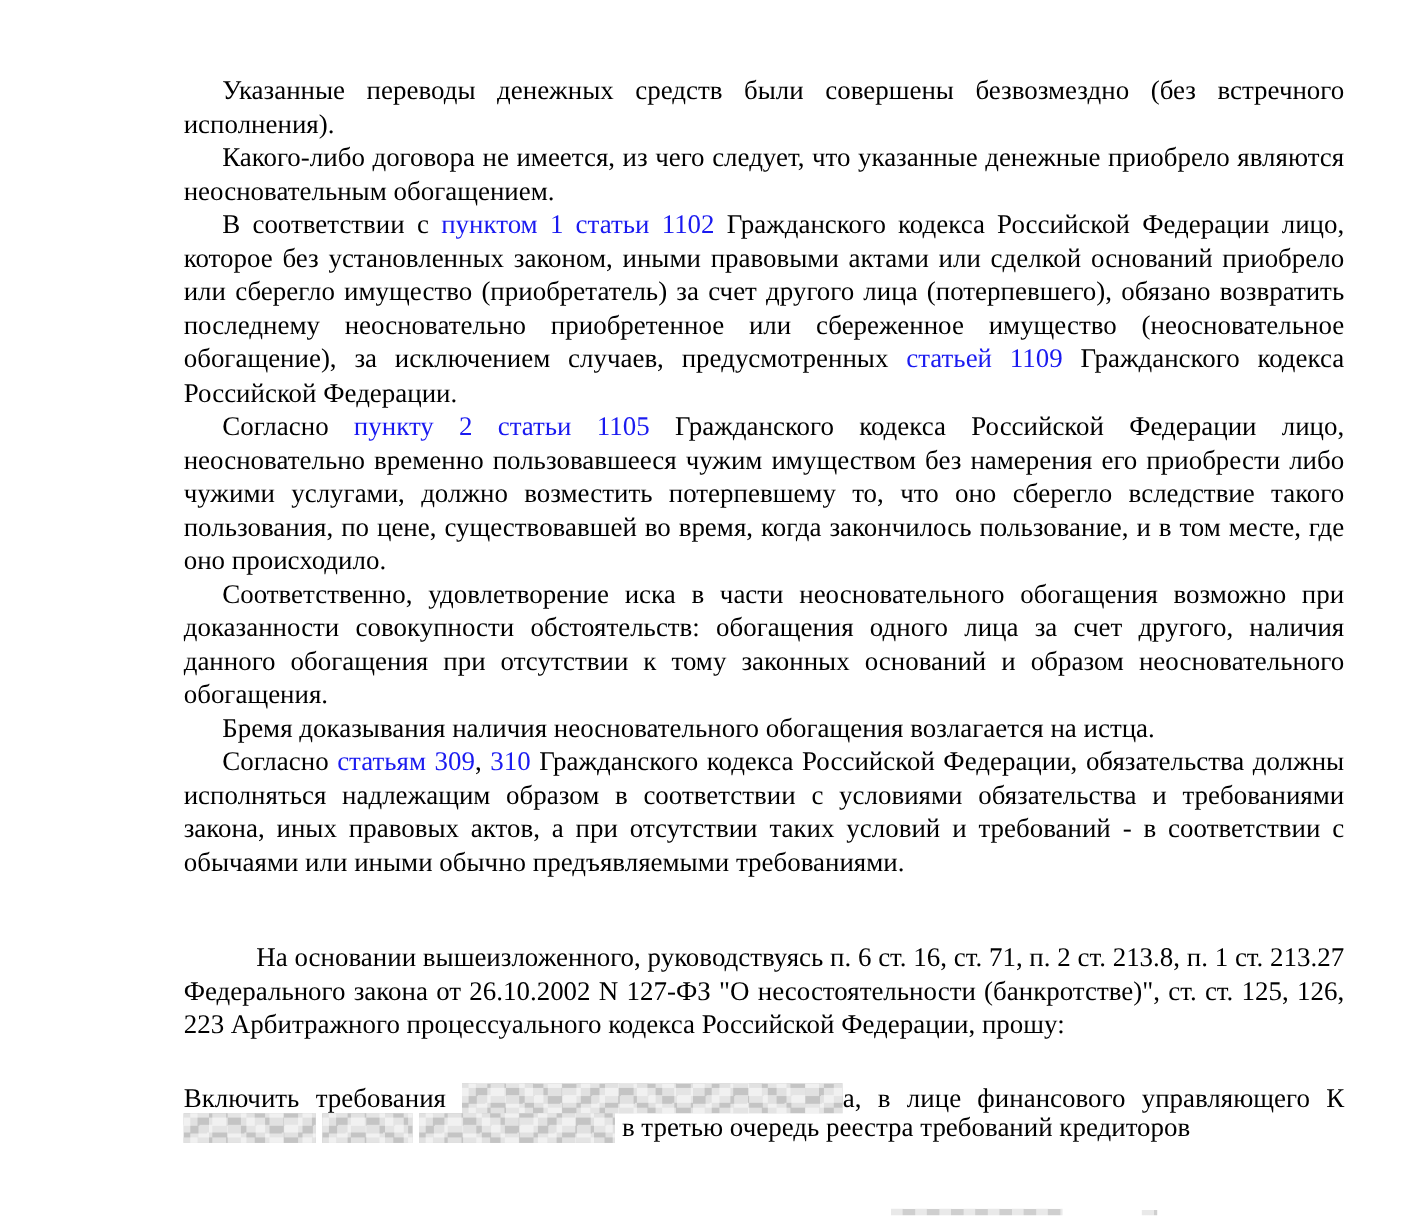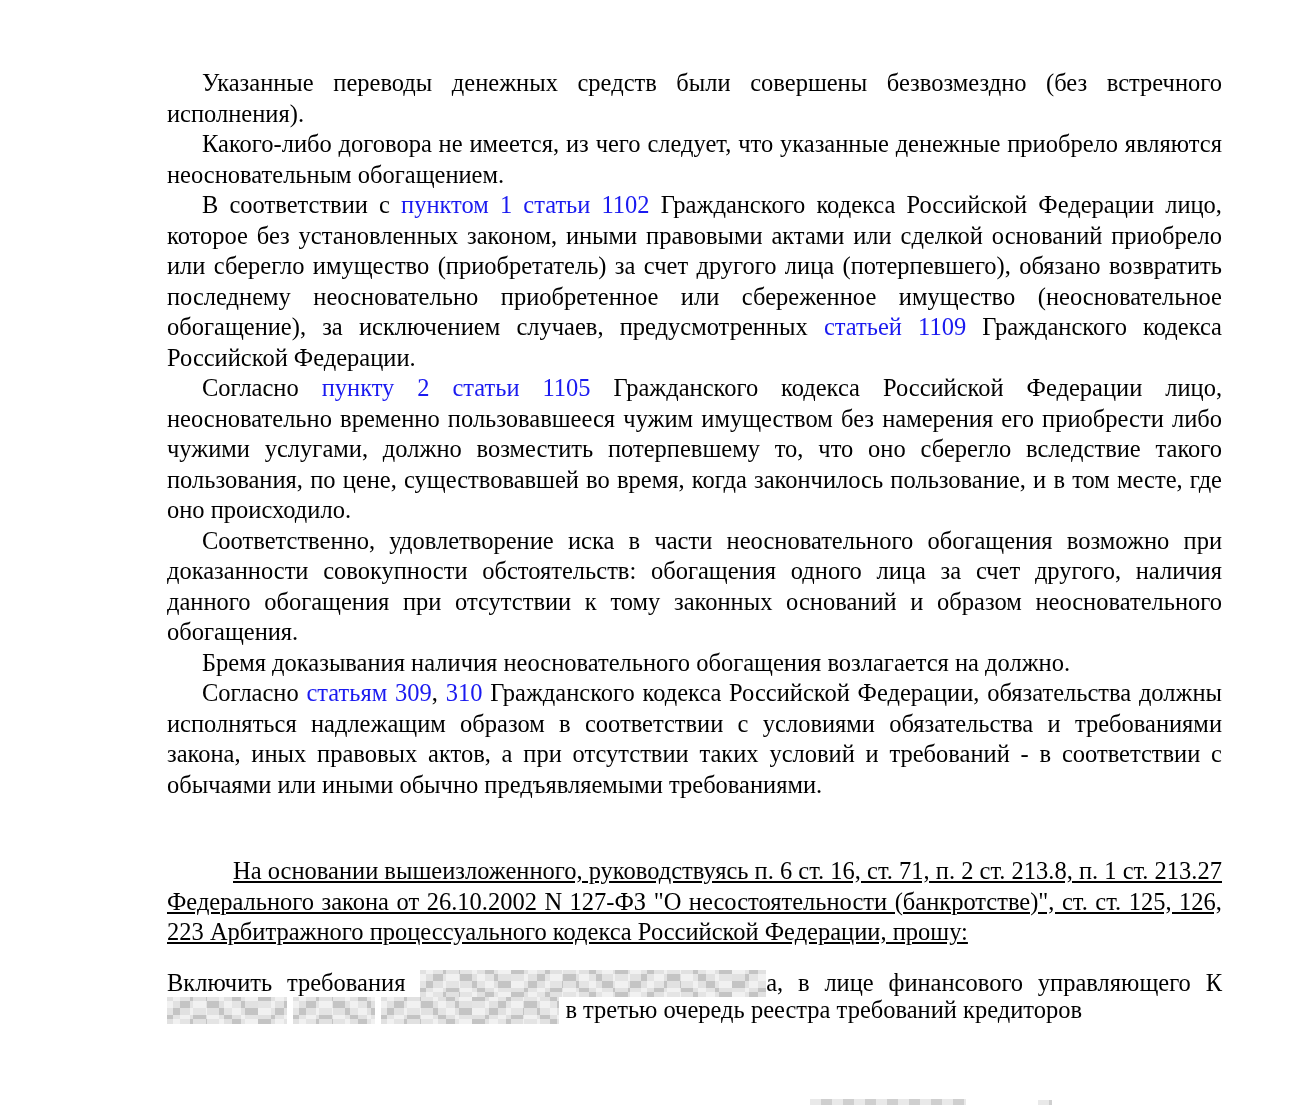--- a/index.html
+++ b/index.html
@@ -24,24 +24,24 @@
     color: #000000;
   }
   .para {
     margin: 0;
     text-align: justify;
     color: #000000;
   }
   .ls-wide  { line-height: 30.5px; }
   .ls-tight { line-height: 26px; }
   .ind-normal { text-indent: 35px; }
-  .ind-large  { text-indent: 66px; text-decoration: underline; }
+  .ind-large  { text-indent: 66px; }
   .ind-none   { text-indent: 0; }
   .gap-large  { margin-top: 56px; }
-  .gap-small  { margin-top: 22px; }
+  .gap-small  { margin-top: 37px; }
   .law-link {
     text-decoration: none;
     cursor: pointer;
     margin-top: 12px;
   }
   .redacted {
     display: inline-block;
     height: 27px;
     vertical-align: -6px;
     background:
@@ -59,20 +59,20 @@
 </head>
 <body>
 
 <div class="page">
   <div class="doc">
       <p class="para ind-normal ls-wide"><span>Указанные переводы денежных средств были совершены безвозмездно (без встречного исполнения).</span></p>
       <p class="para ind-normal ls-wide"><span>Какого-либо договора не имеется, из чего следует, что указанные денежные приобрело являются неосновательным обогащением.</span></p>
       <p class="para ind-normal ls-wide"><span>В соответствии с </span><a href="#" class="law-link" style="color: rgb(26, 26, 240);">пунктом 1 статьи 1102</a><span> Гражданского кодекса Российской Федерации лицо, которое без установленных законом, иными правовыми актами или сделкой оснований приобрело или сберегло имущество (приобретатель) за счет другого лица (потерпевшего), обязано возвратить последнему неосновательно приобретенное или сбереженное имущество (неосновательное обогащение), за исключением случаев, предусмотренных </span><a href="#" class="law-link" style="color: rgb(26, 26, 240);">статьей 1109</a><span> Гражданского кодекса Российской Федерации.</span></p>
       <p class="para ind-normal ls-wide"><span>Согласно </span><a href="#" class="law-link" style="color: rgb(26, 26, 240);">пункту 2 статьи 1105</a><span> Гражданского кодекса Российской Федерации лицо, неосновательно временно пользовавшееся чужим имуществом без намерения его приобрести либо чужими услугами, должно возместить потерпевшему то, что оно сберегло вследствие такого пользования, по цене, существовавшей во время, когда закончилось пользование, и в том месте, где оно происходило.</span></p>
       <p class="para ind-normal ls-wide"><span>Соответственно, удовлетворение иска в части неосновательного обогащения возможно при доказанности совокупности обстоятельств: обогащения одного лица за счет другого, наличия данного обогащения при отсутствии к тому законных оснований и образом неосновательного обогащения.</span></p>
-      <p class="para ind-normal ls-wide"><span>Бремя доказывания наличия неосновательного обогащения возлагается на должно.</span></p>
+      <p class="para ind-normal ls-wide"><span>Бремя доказывания наличия неосновательного обогащения возлагается на истца.</span></p>
       <p class="para ind-normal ls-wide"><span>Согласно </span><a href="#" class="law-link" style="color: rgb(26, 26, 240);">статьям 309</a><span>, </span><a href="#" class="law-link" style="color: rgb(26, 26, 240);">310</a><span> Гражданского кодекса Российской Федерации, обязательства должны исполняться надлежащим образом в соответствии с условиями обязательства и требованиями закона, иных правовых актов, а при отсутствии таких условий и требований - в соответствии с обычаями или иными обычно предъявляемыми требованиями.</span></p>
       <p class="para ind-large ls-wide gap-large"><span>На основании вышеизложенного, руководствуясь п. 6 ст. 16, ст. 71, п. 2 ст. 213.8, п. 1 ст. 213.27 Федерального закона от 26.10.2002 N 127-ФЗ "О несостоятельности (банкротстве)", ст. ст. 125, 126, 223 Арбитражного процессуального кодекса Российской Федерации, прошу:</span></p>
       <p class="para ind-none ls-tight gap-small"><span>Включить требования </span><span class="redacted" style="width: 346px;"></span><span>а, в лице финансового управляющего К</span><span class="redacted" style="width: 120px;"></span><span> </span><span class="redacted" style="width: 82px;"></span><span> </span><span class="redacted" style="width: 178px;"></span><span> в третью очередь реестра требований кредиторов</span></p>
     </div>
   <span class="cut-strip strip-a"></span>
   <span class="cut-strip strip-b"></span>
 </div>
 
 </body></html>

